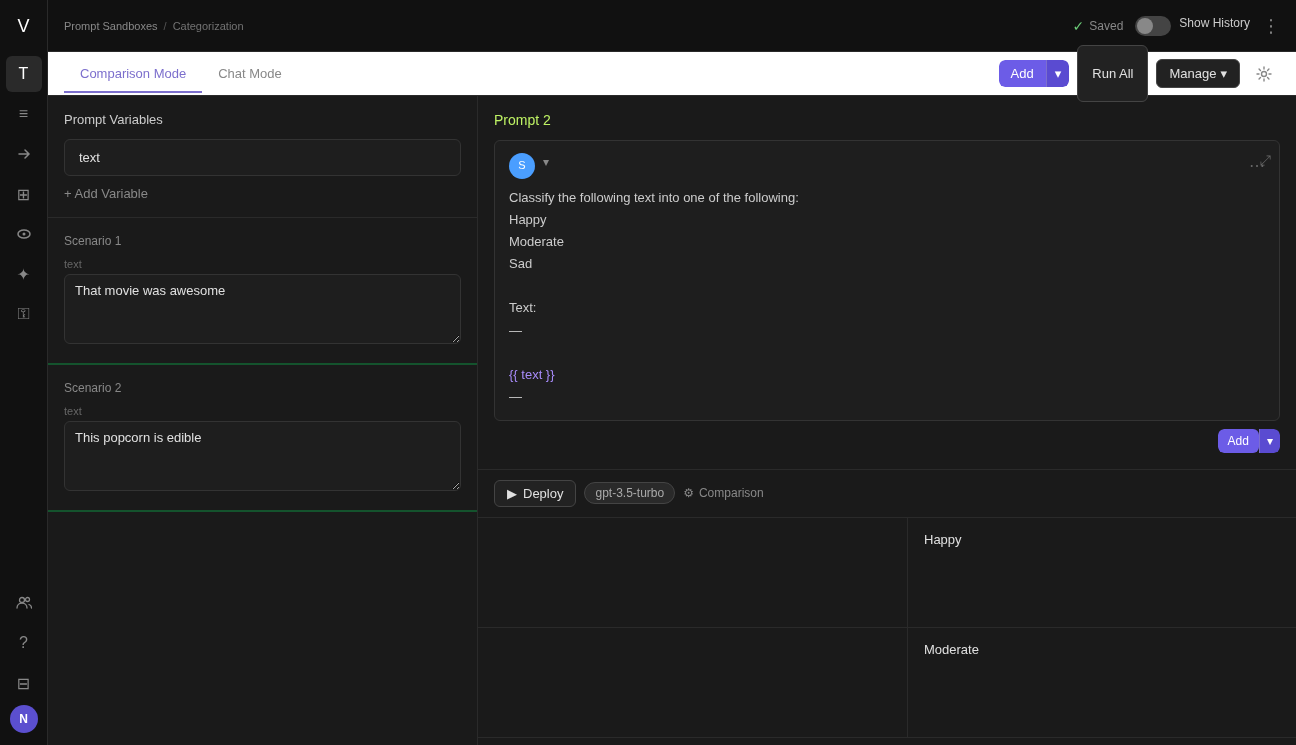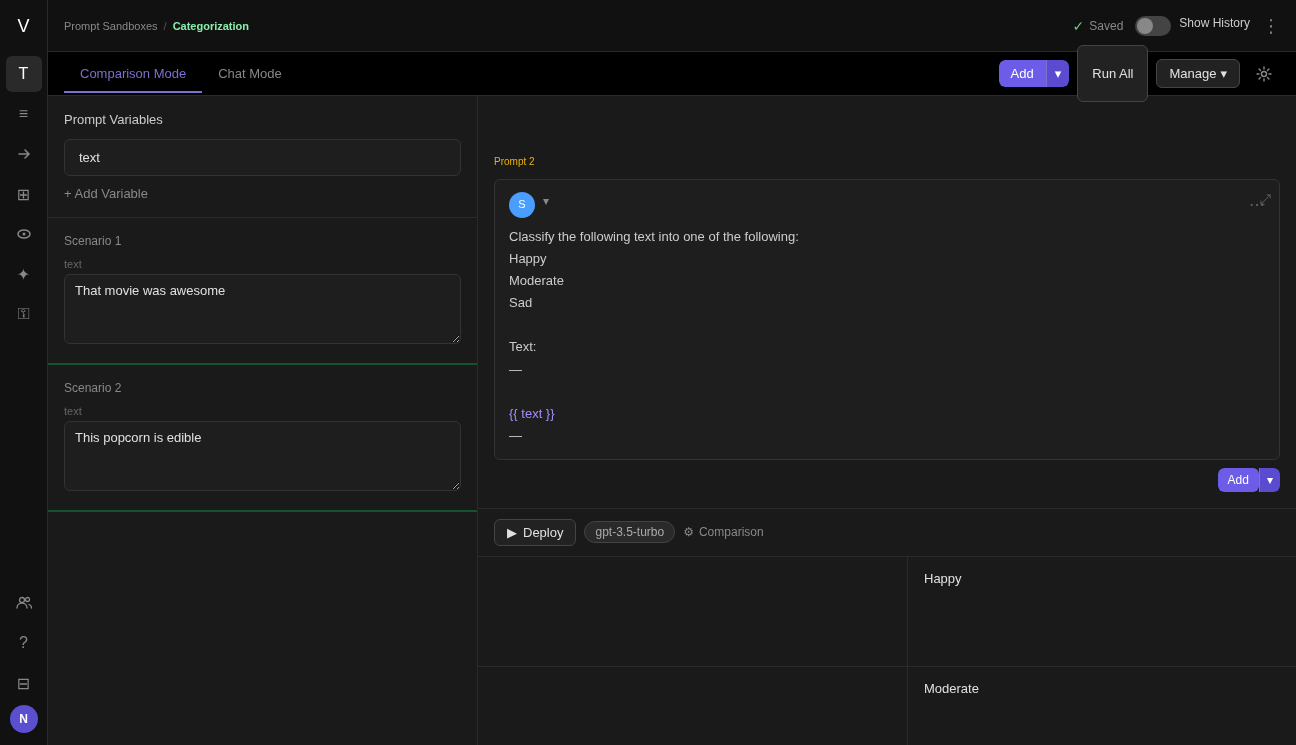--- a/index.html
+++ b/index.html
@@ -88,21 +88,21 @@
     }
     .breadcrumb {
       display: flex;
       align-items: center;
       gap: 6px;
       color: #888;
       font-size: 11px;
     }
     .breadcrumb-link { color: #888; cursor: pointer; }
     .breadcrumb-sep { color: #555; }
-    .breadcrumb-current { color: #86efac; font-weight: 700; }
+    .breadcrumb-current { color: #737373; font-weight: 400; }
     .topbar-right {
       margin-left: auto;
       display: flex;
       align-items: center;
       gap: 12px;
     }
     .saved-indicator {
       display: flex;
       align-items: center;
       gap: 5px;
@@ -140,21 +140,21 @@
       font-size: 18px;
       display: flex;
       align-items: center;
     }
 
     
     .mode-tabs {
       display: flex;
       align-items: center;
       padding: 0 16px;
-      background: #000000;
+      background: #ffffff;
       border-bottom: 1px solid #2a2a2a;
       height: 44px;
       flex-shrink: 0;
       justify-content: space-between;
     }
     .tabs-left { display: flex; gap: 0; }
     .tab {
       padding: 10px 16px;
       font-size: 13px;
       color: #888;
@@ -319,23 +319,22 @@
       border-bottom: 1px solid #2a2a2a;
       padding: 16px;
     }
     .prompt-header {
       display: flex;
       align-items: center;
       gap: 8px;
       margin-bottom: 12px;
     }
     .prompt-label {
-      font-size: 10px;
-      color: #eab308;
-      margin-top: 44px;
+      font-size: 14px;
+      color: #bef264;
     }
     .prompt-editor {
       background: #1e1e1e;
       border: 1px solid #333;
       border-radius: 6px;
       padding: 12px 14px;
       min-height: 160px;
       font-size: 13px;
       color: #ccc;
       line-height: 1.6;

